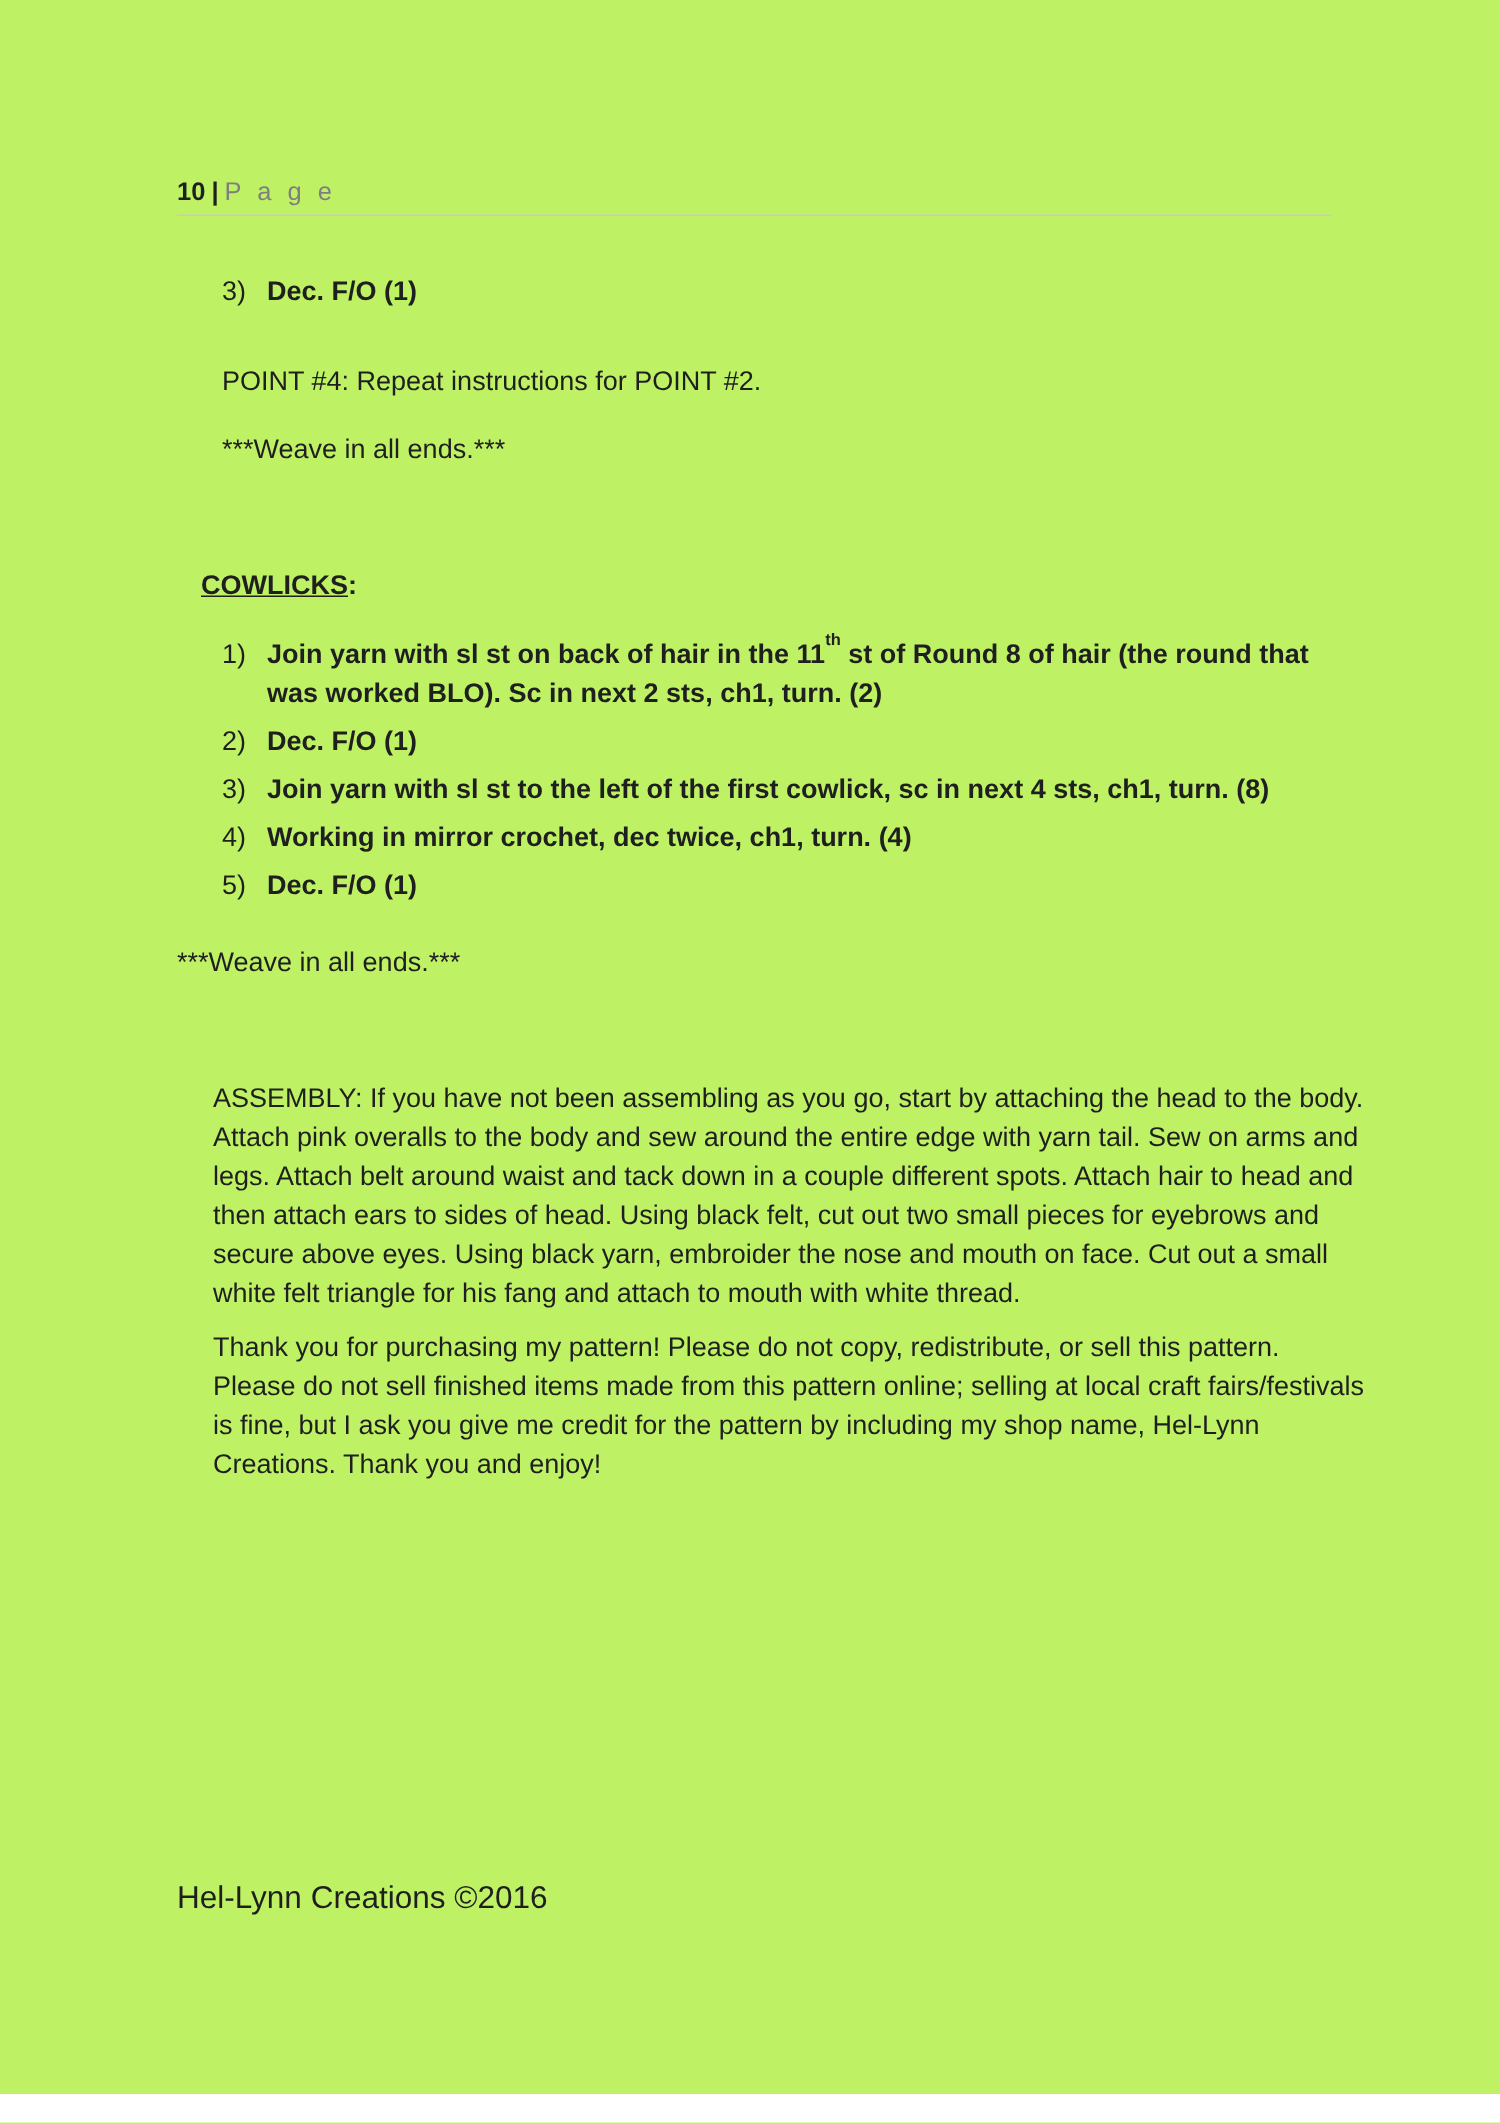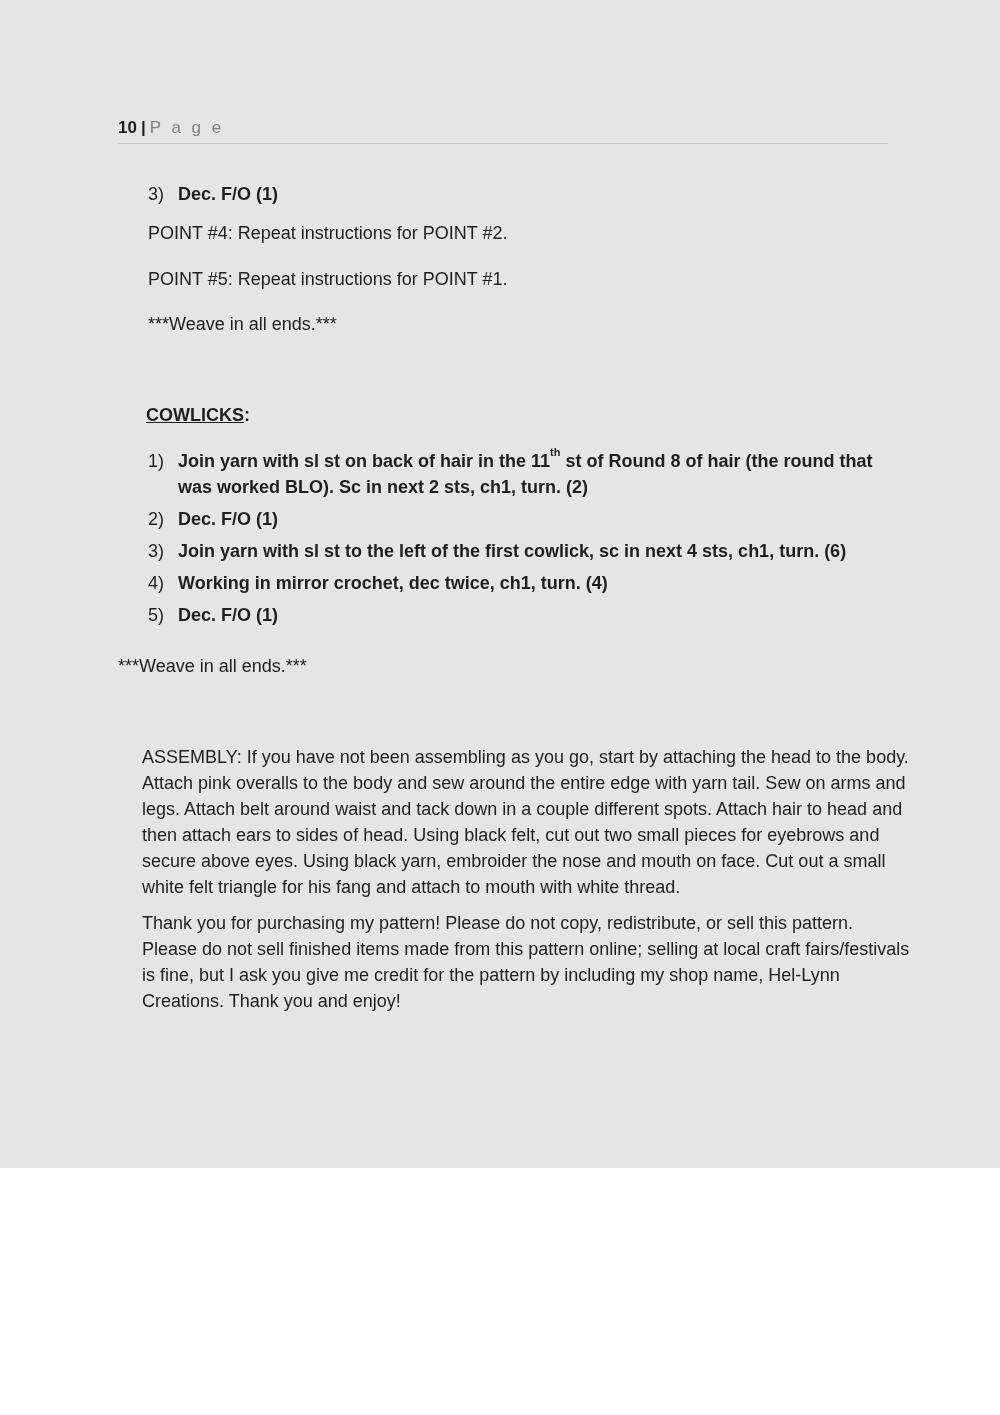--- a/index.html
+++ b/index.html
@@ -1,21 +1,21 @@
 <!DOCTYPE html>
 <html><head>
 <meta charset="utf-8">
 <style>
   * { margin: 0; padding: 0; box-sizing: border-box; }
   html, body { background: #ffffff; }
   .page {
     position: relative;
     width: 1000px;
-    height: 1168px;
-    background: #e5e5e5;
+    height: 1396px;
+    background: #bef264;
     font-family: "Liberation Sans", "DejaVu Sans", sans-serif;
     color: #1f1f1f;
     font-size: 18px;
     line-height: 26px;
   }
   .content {
     position: absolute;
     left: 118px;
     top: 118px;
     width: 770px;
@@ -31,25 +31,25 @@
     width: 770px;
   }
   
   .ind { margin-left: 30px; }
   
   .li-row { display: flex; margin-left: 30px; }
   .li-num { width: 30px; flex: 0 0 30px; }
   .li-txt { flex: 1 1 auto; font-weight: bold; }
   .sup { font-size: 11px; vertical-align: top; position: relative; top: -1px; line-height: 1; }
   
-  .heading { font-weight: bold; margin-left: 28px; }
+  .heading { font-weight: bold; margin-left: 16px; }
   .heading .u { text-decoration: underline; }
   
   .mt-first   { margin-top: 37px; }
-  .mt-point4  { margin-top: 13px; }
+  .mt-point4  { margin-top: 34px; }
   .mt-point5  { margin-top: 20px; }
   .mt-weave1  { margin-top: 19px; }
   .mt-cowl    { margin-top: 65px; }
   .mt-list    { margin-top: 20px; }
   .li-gap     { margin-bottom: 6px; }
   .mt-weave2  { margin-top: 25px; }
   .mt-asm     { margin-top: 65px; }
   .mt-thanks  { margin-top: 10px; }
   .para { width: 770px; margin-left: 24px; }
   .footer {
@@ -71,37 +71,36 @@
       <span class="num">10</span><span class="sep">|</span><span class="lbl">P a g e</span>
     </div>
     <div class="hdr-rule"></div>
 
     <div class="li-row mt-first">
       <span class="li-num">3)</span>
       <span class="li-txt">Dec. F/O (1)</span>
     </div>
 
     <p class="ind mt-point4">POINT #4: Repeat instructions for POINT #2.</p>
-    <p class="ind mt-point5">POINT #5: Repeat instructions for POINT #1.</p>
     <p class="ind mt-weave1">***Weave in all ends.***</p>
 
     <h2 class="heading mt-cowl" style="font-size:18px;"><span class="u">COWLICKS</span><span>:</span></h2>
 
     <div class="mt-list">
       <div class="li-row li-gap">
         <span class="li-num">1)</span>
         <span class="li-txt"><span>Join yarn with sl st on back of hair in the 11</span><span class="sup">th</span><span> st of Round 8 of hair (the round that was worked BLO). Sc in next 2 sts, ch1, turn. (2)</span></span>
       </div>
       <div class="li-row li-gap">
         <span class="li-num">2)</span>
         <span class="li-txt">Dec. F/O (1)</span>
       </div>
       <div class="li-row li-gap">
         <span class="li-num">3)</span>
-        <span class="li-txt">Join yarn with sl st to the left of the first cowlick, sc in next 4 sts, ch1, turn. (6)</span>
+        <span class="li-txt">Join yarn with sl st to the left of the first cowlick, sc in next 4 sts, ch1, turn. (8)</span>
       </div>
       <div class="li-row li-gap">
         <span class="li-num">4)</span>
         <span class="li-txt">Working in mirror crochet, dec twice, ch1, turn. (4)</span>
       </div>
       <div class="li-row">
         <span class="li-num">5)</span>
         <span class="li-txt">Dec. F/O (1)</span>
       </div>
     </div>

